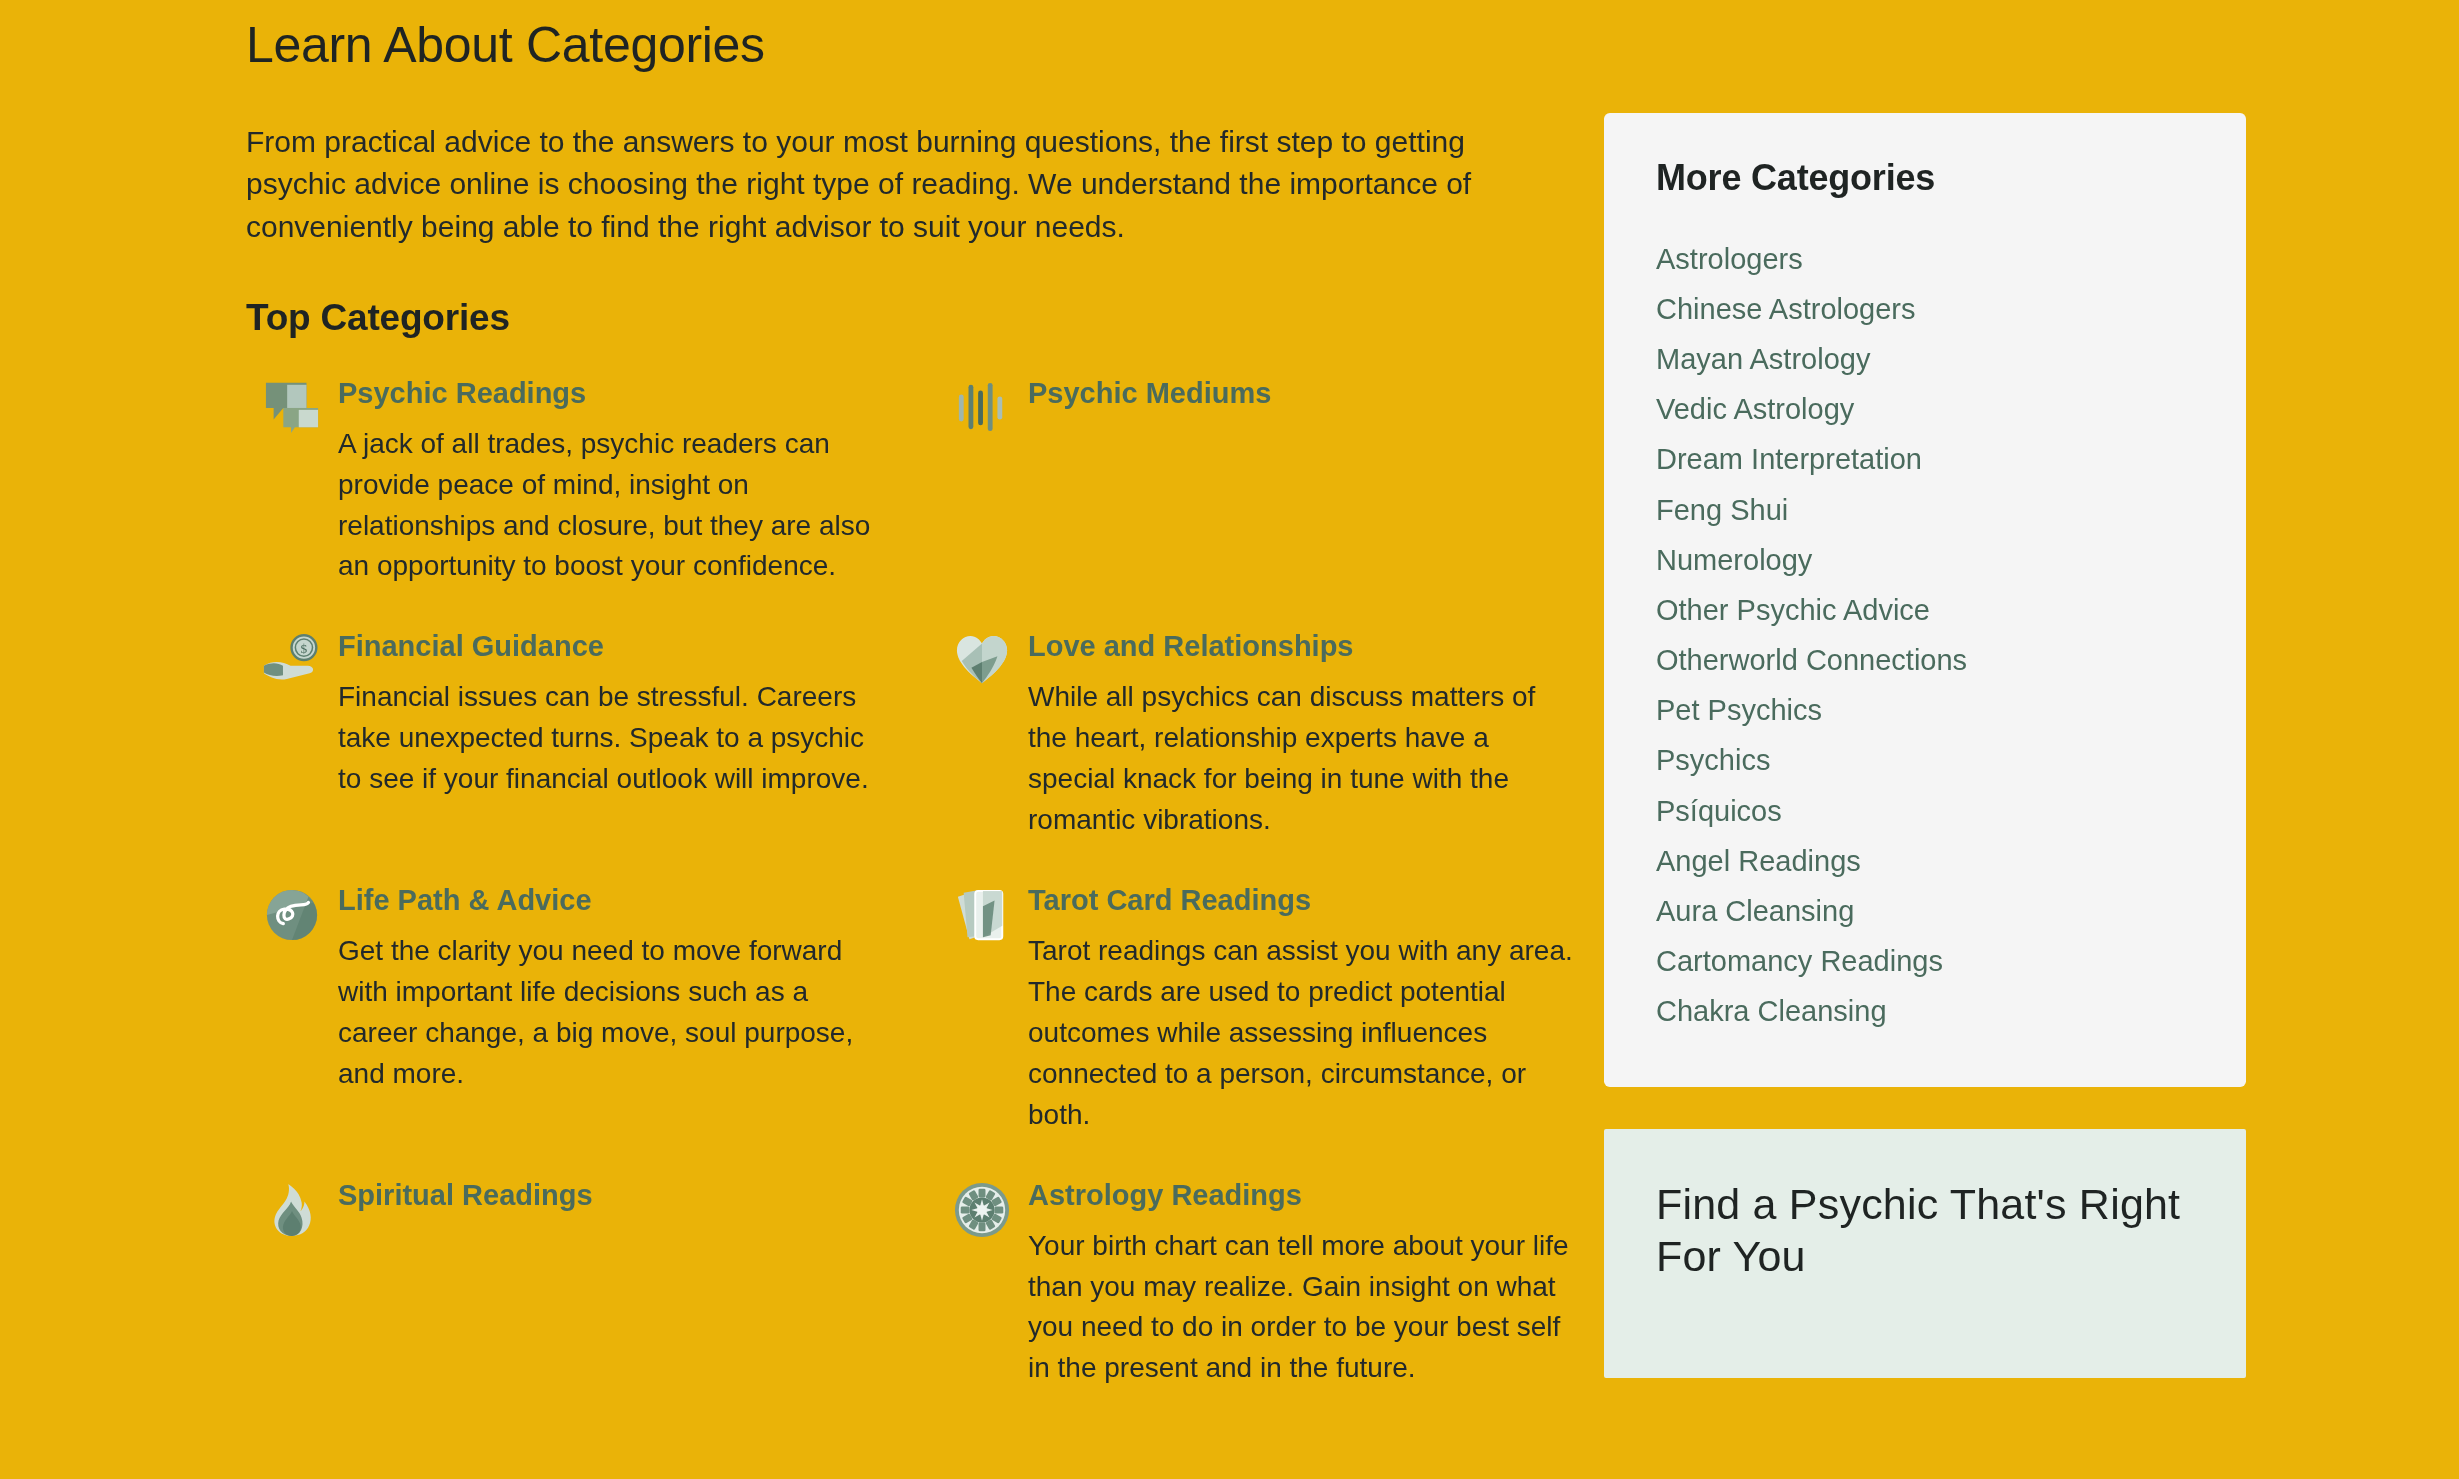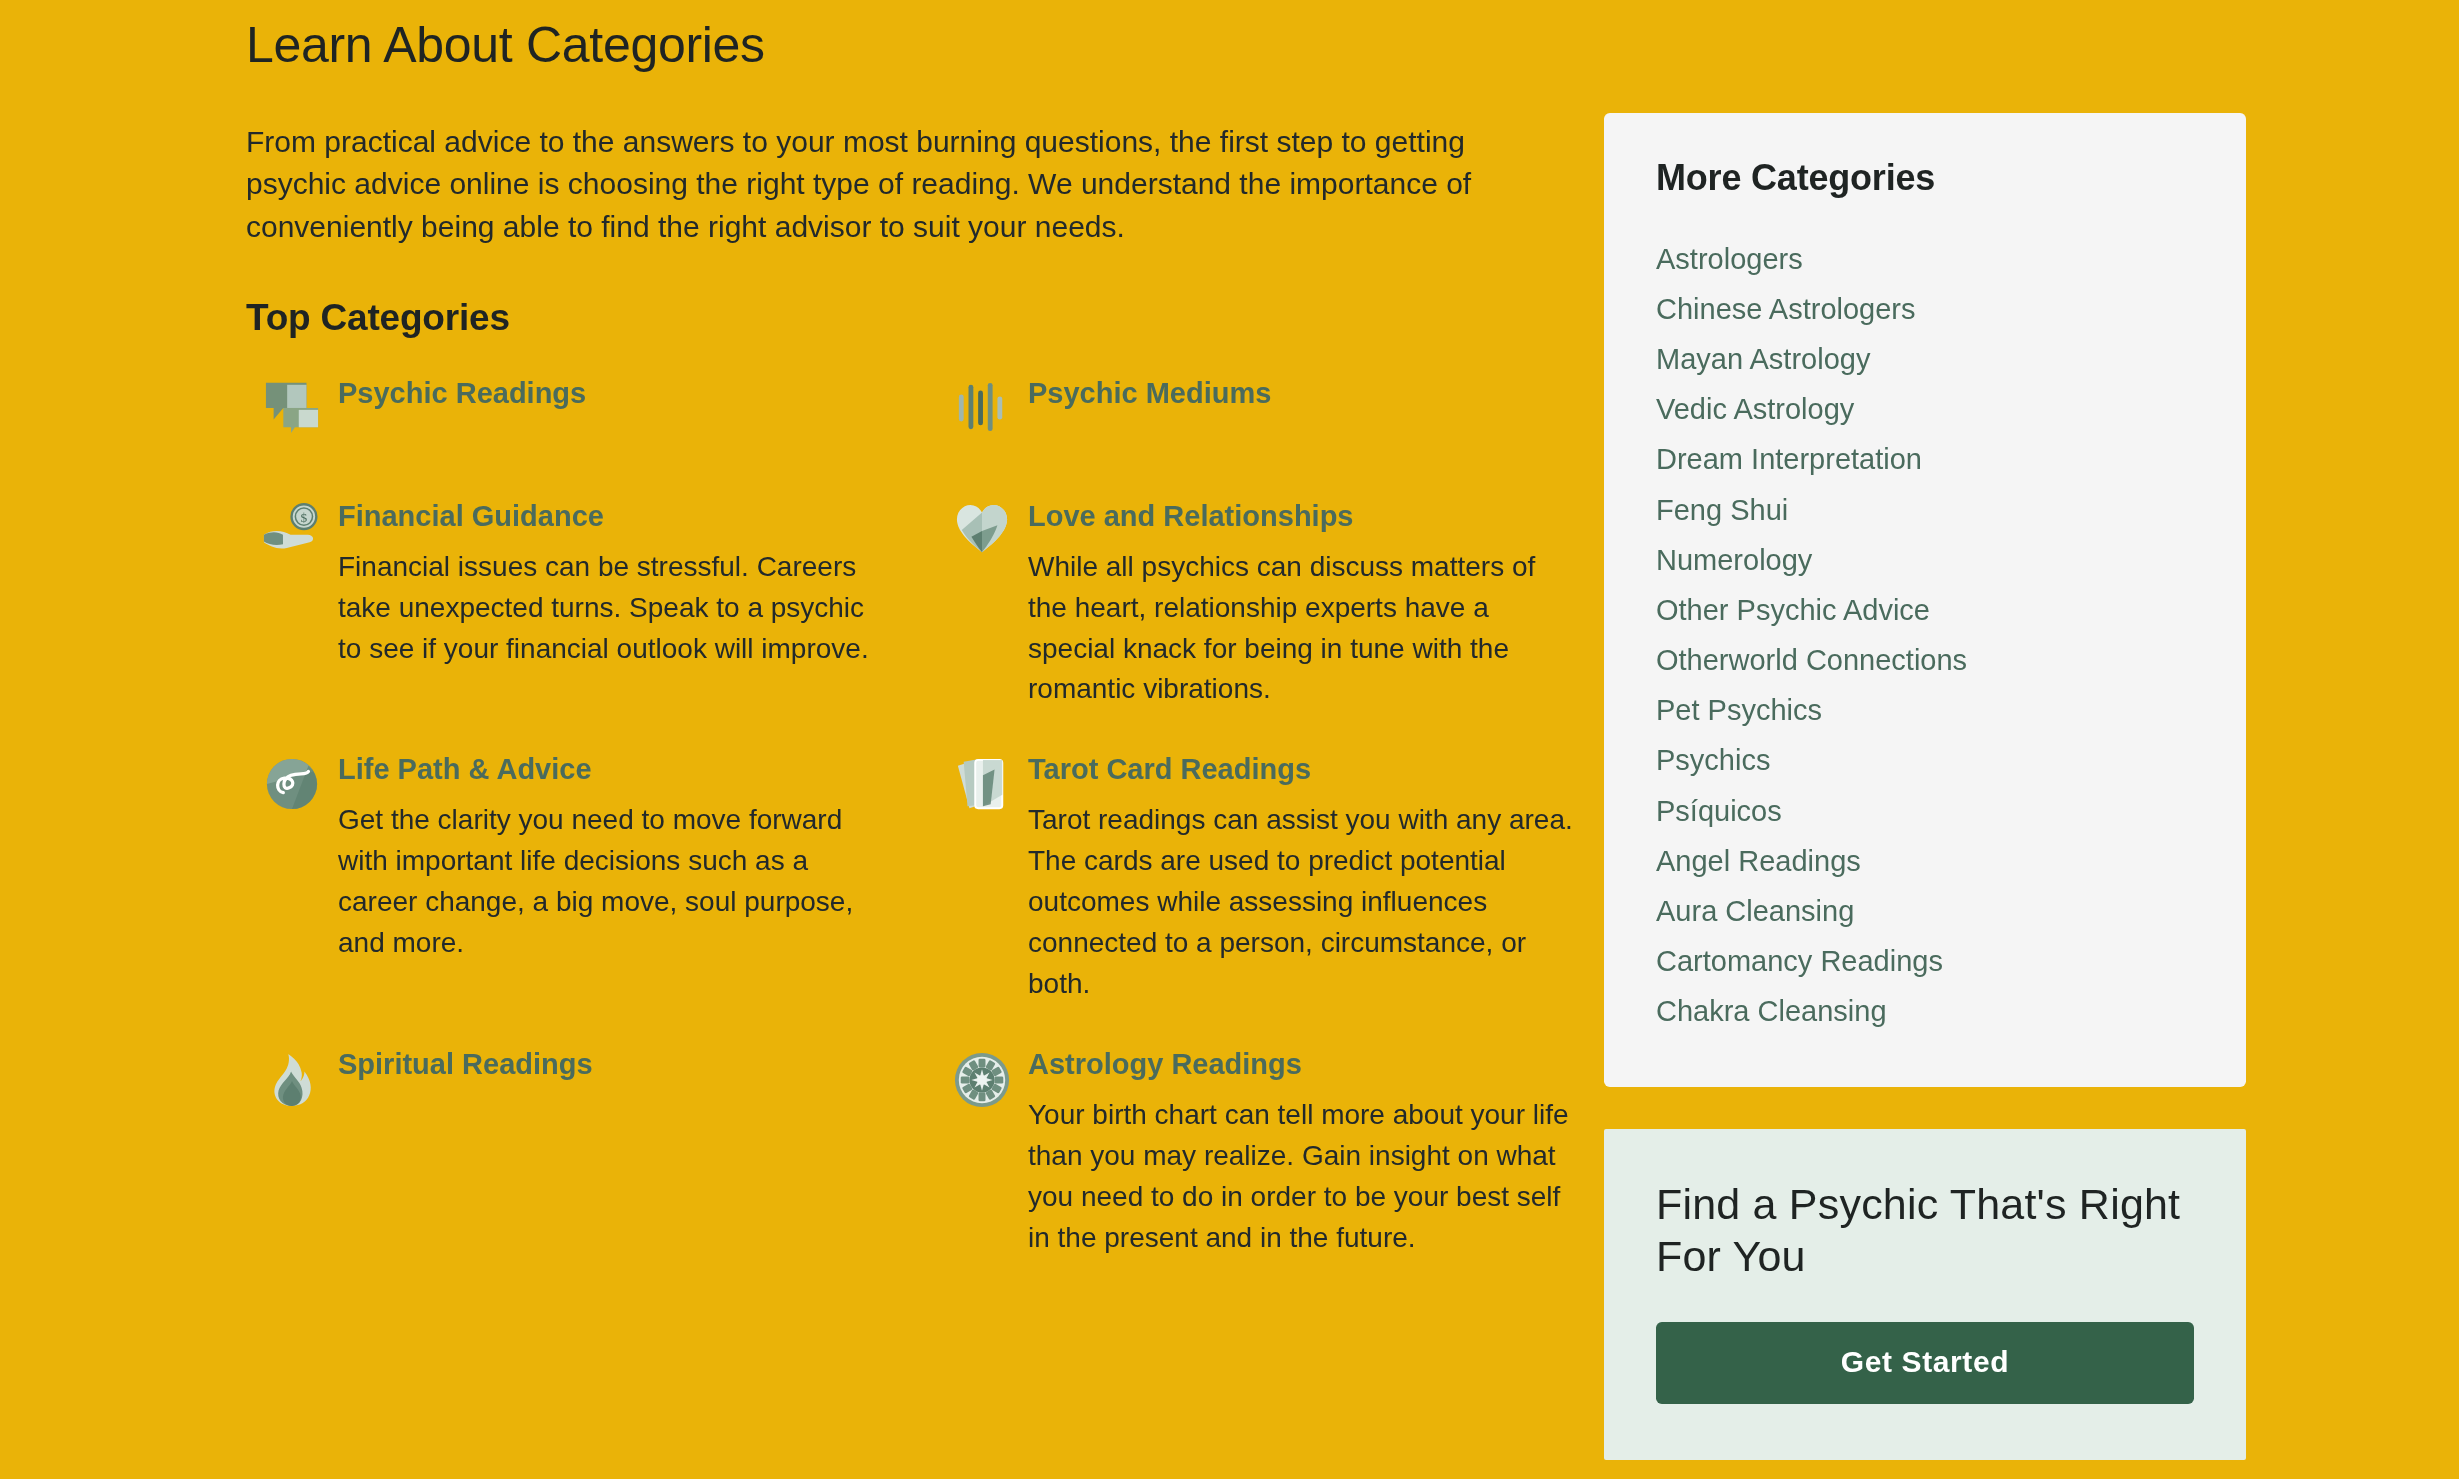--- a/index.html
+++ b/index.html
@@ -176,20 +176,21 @@
         <div class="cat-icon">
           <svg width="60" height="56" viewBox="0 0 62 58">
             <path d="M4 4 H46 V30 H22 L12 42 V30 H4 Z" fill="#6f8f80" opacity="0.95"></path>
             <path d="M26 6 H46 V30 H26 Z" fill="#b9cdc4" opacity="0.9"></path>
             <path d="M22 30 H58 V50 H34 L30 56 V50 H22 Z" fill="#7fa394" opacity="0.9"></path>
             <path d="M38 32 H58 V50 H38 Z" fill="#d4e2db" opacity="0.85"></path>
           </svg>
         </div>
         <div class="cat-body">
           <div class="cat-name">Psychic Readings</div>
+          <div class="cat-desc">A jack of all trades, psychic readers can provide peace of mind, insight on relationships and closure, but they are also an opportunity to boost your confidence.</div>
         </div>
       </div>
 
       <div class="cat-item">
         <div class="cat-icon">
           <svg width="54" height="56" viewBox="0 0 56 58">
             <rect x="4" y="16" width="5" height="28" rx="2.5" fill="#9fb6ac"></rect>
             <rect x="14" y="6" width="5" height="46" rx="2.5" fill="#5d7f70"></rect>
             <rect x="24" y="12" width="5" height="36" rx="2.5" fill="#4a6b5d"></rect>
             <rect x="34" y="4" width="5" height="50" rx="2.5" fill="#6f8f80"></rect>
@@ -380,19 +381,18 @@
       <a class="more-link">Psychics</a>
       <a class="more-link">Psíquicos</a>
       <a class="more-link">Angel Readings</a>
       <a class="more-link">Aura Cleansing</a>
       <a class="more-link">Cartomancy Readings</a>
       <a class="more-link">Chakra Cleansing</a>
     </div>
 
     <div class="cta-card">
       <div class="cta-title">Find a Psychic That's Right For You</div>
-      <button class="cta-button">Get Started</button>
     </div>
 
   </div>
 
 </div>
 
 
 </body></html>

